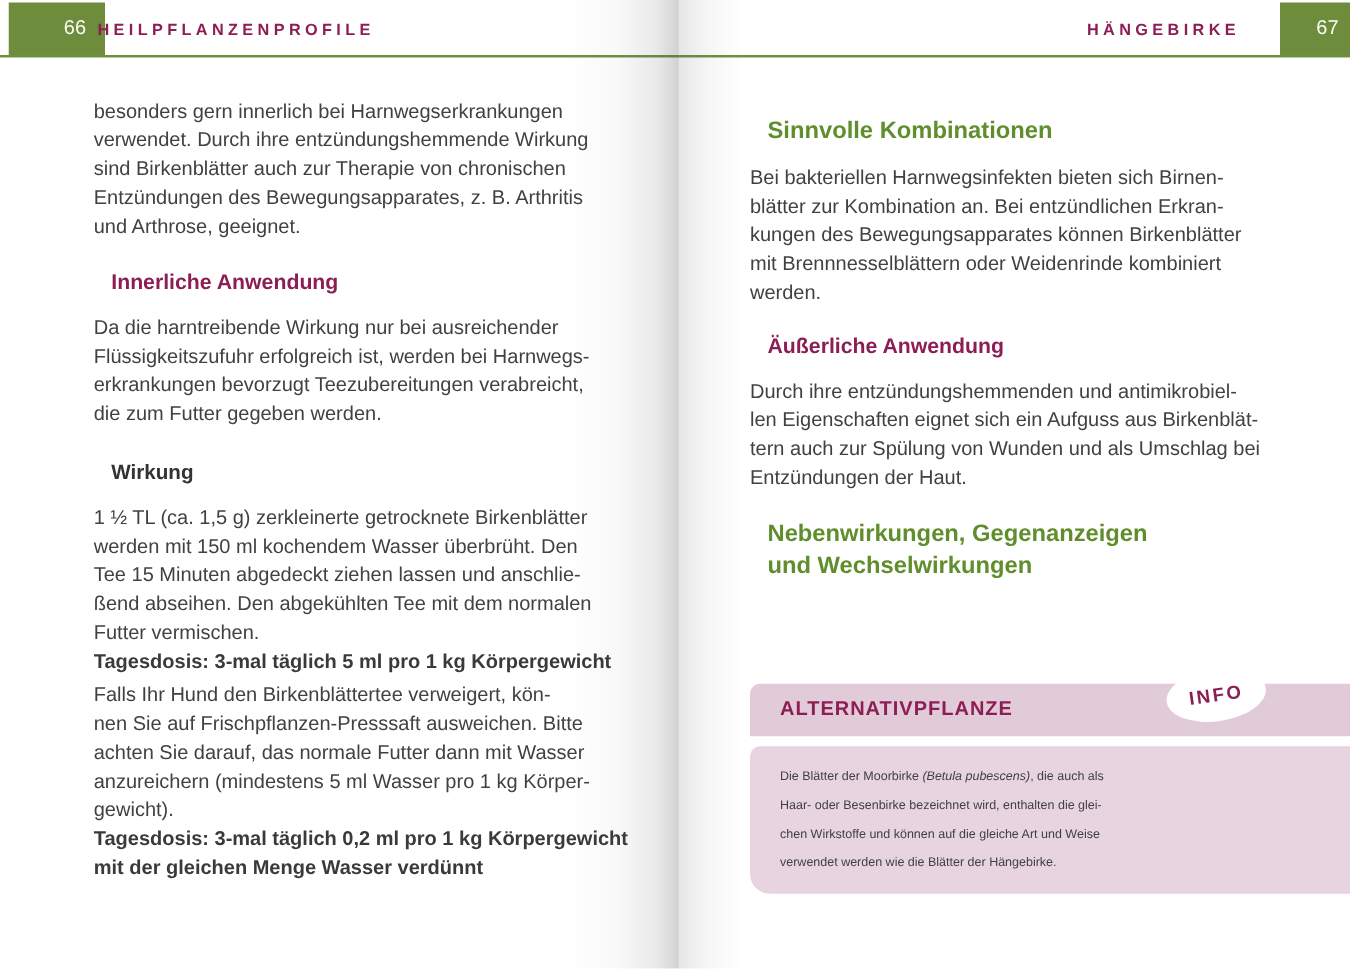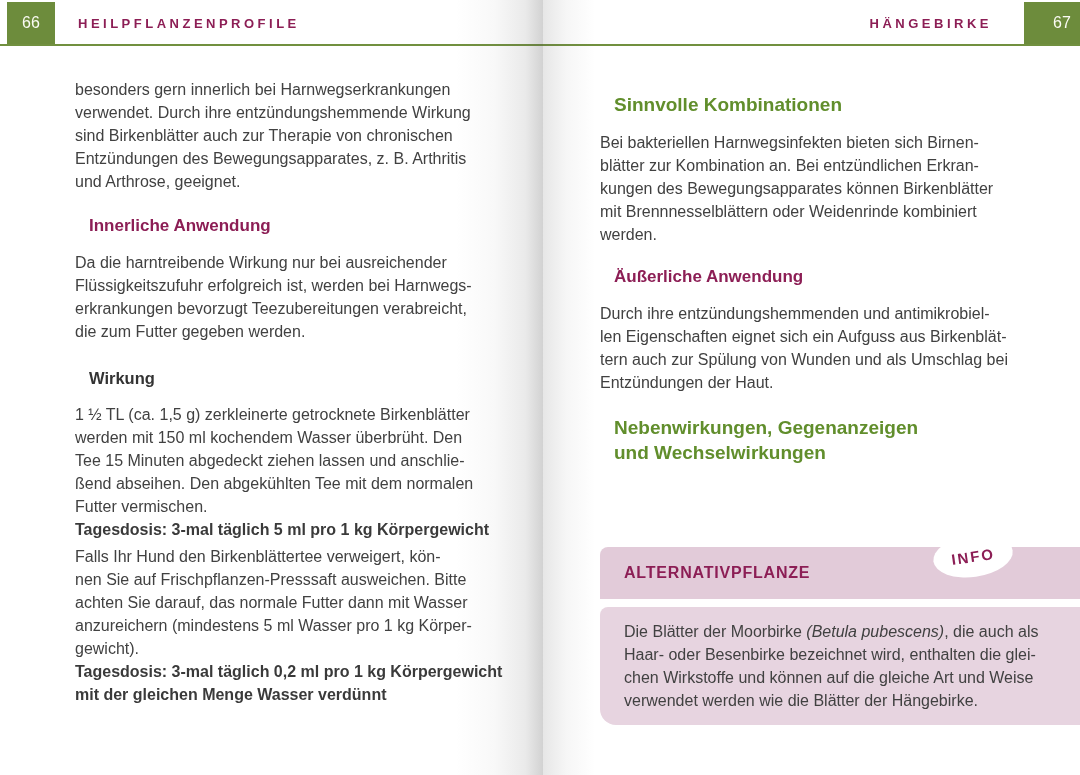--- a/index.html
+++ b/index.html
@@ -6,21 +6,21 @@
   #stage {
     position:relative; width:1080px; height:775px; overflow:hidden;
     background:#ffffff; font-family:"Liberation Sans", sans-serif;
     color:#414141;
   }
   
   .pagenum {
     position:absolute; top:2px; height:42px; background:#6d8c3c;
     color:#fbfbf4; font-size:16px; display:flex; align-items:center; justify-content:center;
   }
-  .pagenum.pn-left  { left:7px;    width:48px; }
+  .pagenum.pn-left  { left:7px;    width:48px;padding-left:29px; }
   .pagenum.pn-right { left:1024px; width:76px; }
   .header-title {
     position:absolute; top:2px; height:42px; display:flex; align-items:center;
     color:#8c1e55; font-weight:bold; font-size:13px; letter-spacing:3.5px;
   }
   .header-title.tl { left:78px; }
   .header-title.tr { right:88px; }
   .header-rule { position:absolute; left:0; top:44px; width:1080px; height:2px; background:#71903f; }
 
   
@@ -30,28 +30,28 @@
   .body { margin:0; white-space:pre-line; color:#414141; }
   h2,h3,h4 { margin:14px; padding:0; }
   .green  { color:#618e2c; font-weight:bold; font-size:19px;  line-height:25px; white-space:pre-line; }
   .maroon { color:#8c1e55; font-weight:bold; font-size:17px;  line-height:22px; }
   .dark   { color:#333333; font-weight:bold; font-size:16.5px; line-height:22px; }
   .dose   { font-weight:bold; color:#3a3a3a; }
 
   
   .infobox { position:absolute; left:600px; top:547px; width:480px; }
   .infobox-head {
-    height:52px; background:#e2cbd9; border-radius:8px 0 0 0;
+    height:42px; background:#e2cbd9; border-radius:8px 0 0 0;
     display:flex; align-items:center; padding-left:24px; box-sizing:border-box;
     color:#8c1e55; font-weight:bold; font-size:16px; letter-spacing:0.8px;
   }
   .infobox-body {
     margin-top:8px; background:#e7d4e0; border-radius:8px 0 0 16px;
     min-height:115px; box-sizing:border-box; padding:13px 30px 13px 24px;
-    font-size:16px; line-height:23px; color:#414141; white-space:pre-line;
+    font-size:10px; line-height:23px; color:#414141; white-space:pre-line;
   }
   .infobox-body em { font-style:italic; }
   .info-badge {
     position:absolute; left:333px; top:-12px; width:80px; height:42px;
     background:#ffffff; border-radius:50%; transform:rotate(-8deg);
     display:flex; align-items:center; justify-content:center;
     color:#8c1e55; font-weight:bold; font-size:15px; letter-spacing:2px;
   }
 
   

